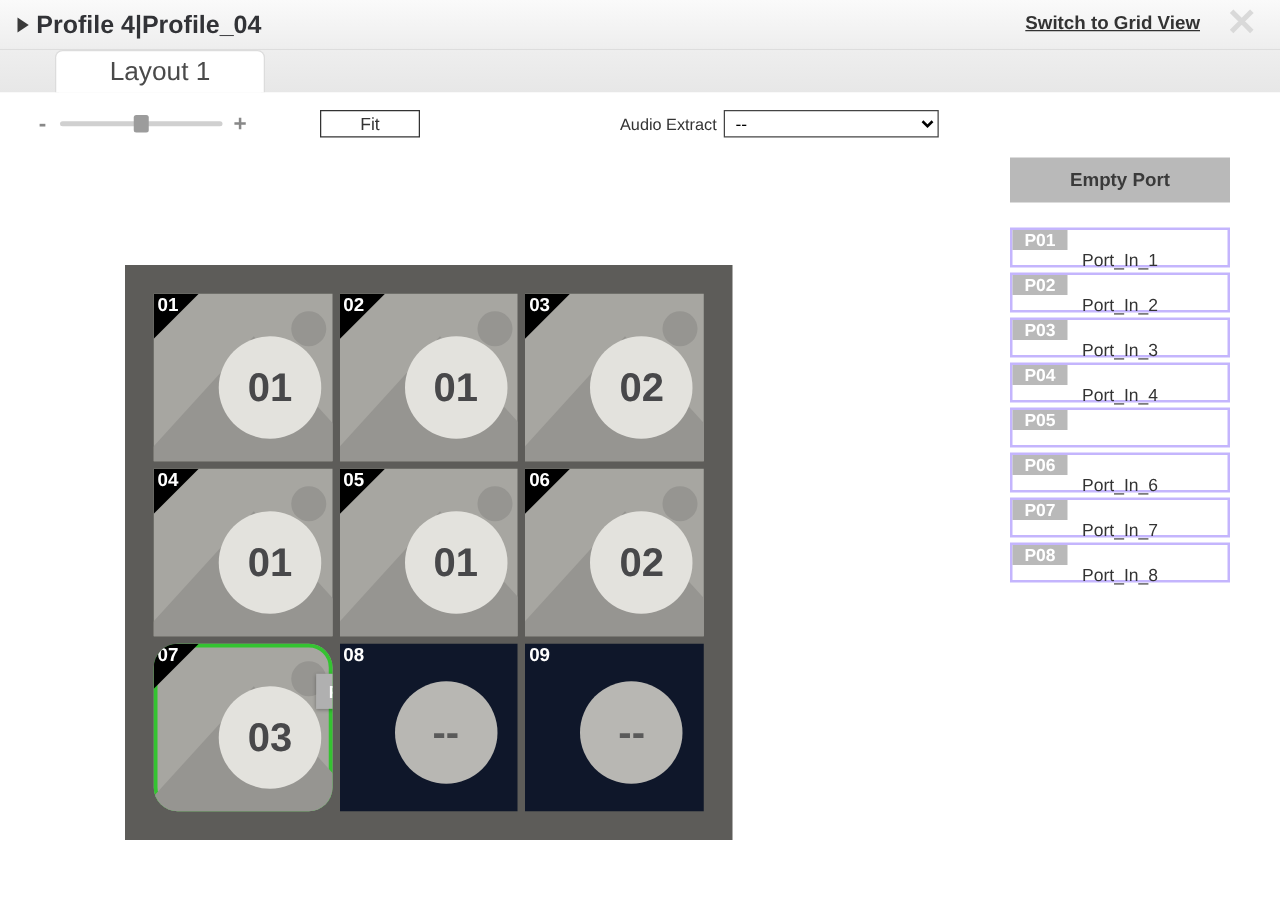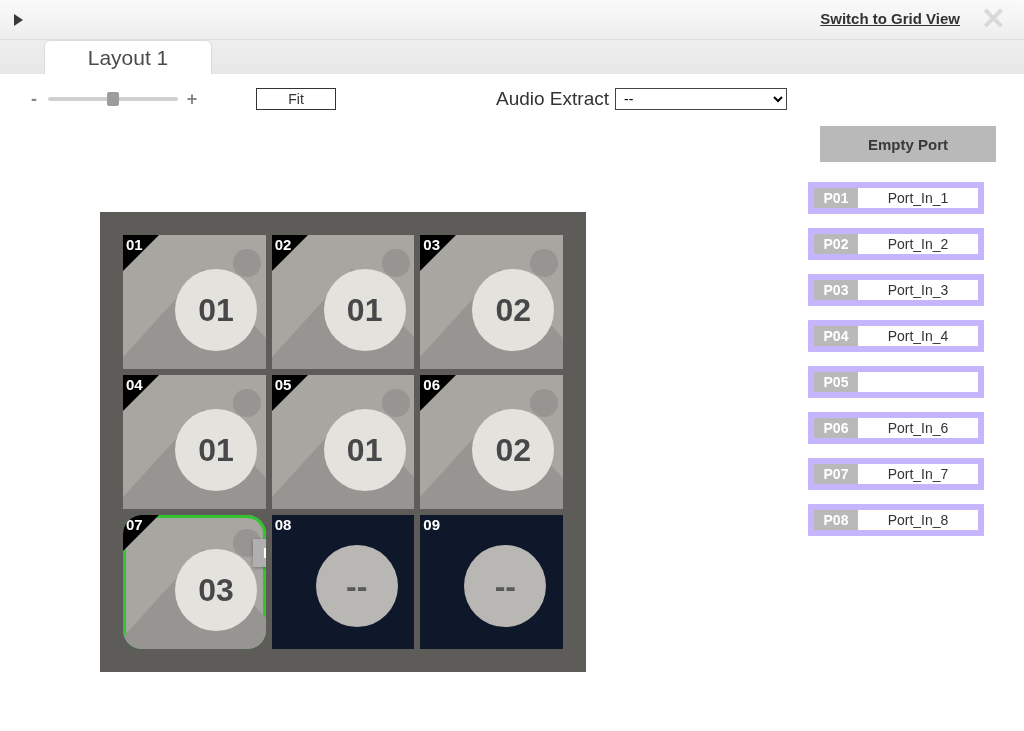--- a/index.html
+++ b/index.html
@@ -102,21 +102,21 @@
     width: 80px; height: 22px;
     background: #fff; border: 1px solid #333;
     font-size: 14px; cursor: pointer;
     display: flex; align-items: center; justify-content: center;
     margin-left: 38px;
   }
   .audio-wrap {
     display: flex; align-items: center; gap: 6px;
     margin-left: 140px;
   }
-  .audio-label { font-size: 19px; color: #333; }
+  .audio-label { font-size: 13px; color: #333; }
   .audio-select {
     width: 172px; height: 22px;
     border: 1px solid #444;
     background: #fff;
     font-size: 14px;
     padding: 0 4px;
   }
 
   
   .body-row { display: flex; }
@@ -205,47 +205,48 @@
   }
   .empty-port-btn {
     width: 176px; height: 36px;
     background: #b9b9b9;
     border: none;
     font-size: 15px; font-weight: bold; color: #3a3a3a;
     display: flex; align-items: center; justify-content: center;
     cursor: pointer;
     margin-bottom: 20px;
     margin-top: 2px;
-    margin-left: 12px;
   }
   .port-item {
     width: 176px; height: 32px;
-    display: flex; margin-bottom: 14px;
+    display: flex; margin-bottom: 4px;
     cursor: grab;
-    border: 6px solid #c4b5fd;
+    border: 2px solid #c4b5fd;
     background: #fff;
+    flex-direction: column;
   }
   .port-code {
     width: 44px;
     background: #b9b9b9;
     color: #fff; font-weight: bold; font-size: 14px;
     display: flex; align-items: center; justify-content: center;
   }
   .port-name {
     flex: 1;
     display: flex; align-items: center; justify-content: center;
     font-size: 14px; color: #333;
   }
 </style>
 </head>
 <body>
 
 <div class="header">
   <div class="header-title">
     <span class="tri"></span>
+    <span>Profile 4|Profile_04</span>
   </div>
   <span class="switch-link">Switch to Grid View</span>
   <span class="close-x">✕</span>
 </div>
 
 <div class="tab-row">
   <div class="tab">Layout 1</div>
 </div>
 
 <div class="toolbar">

